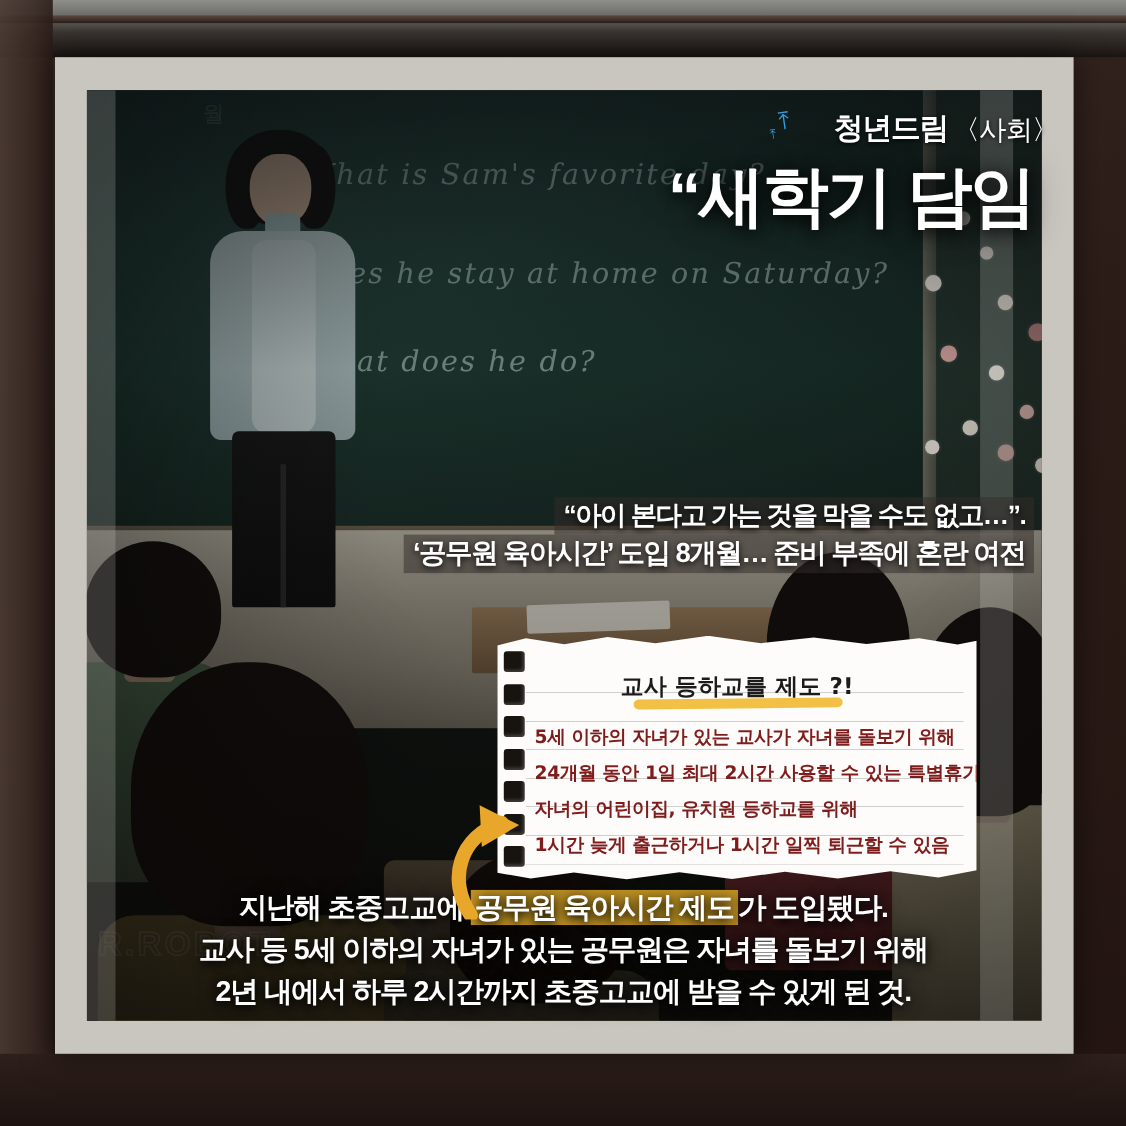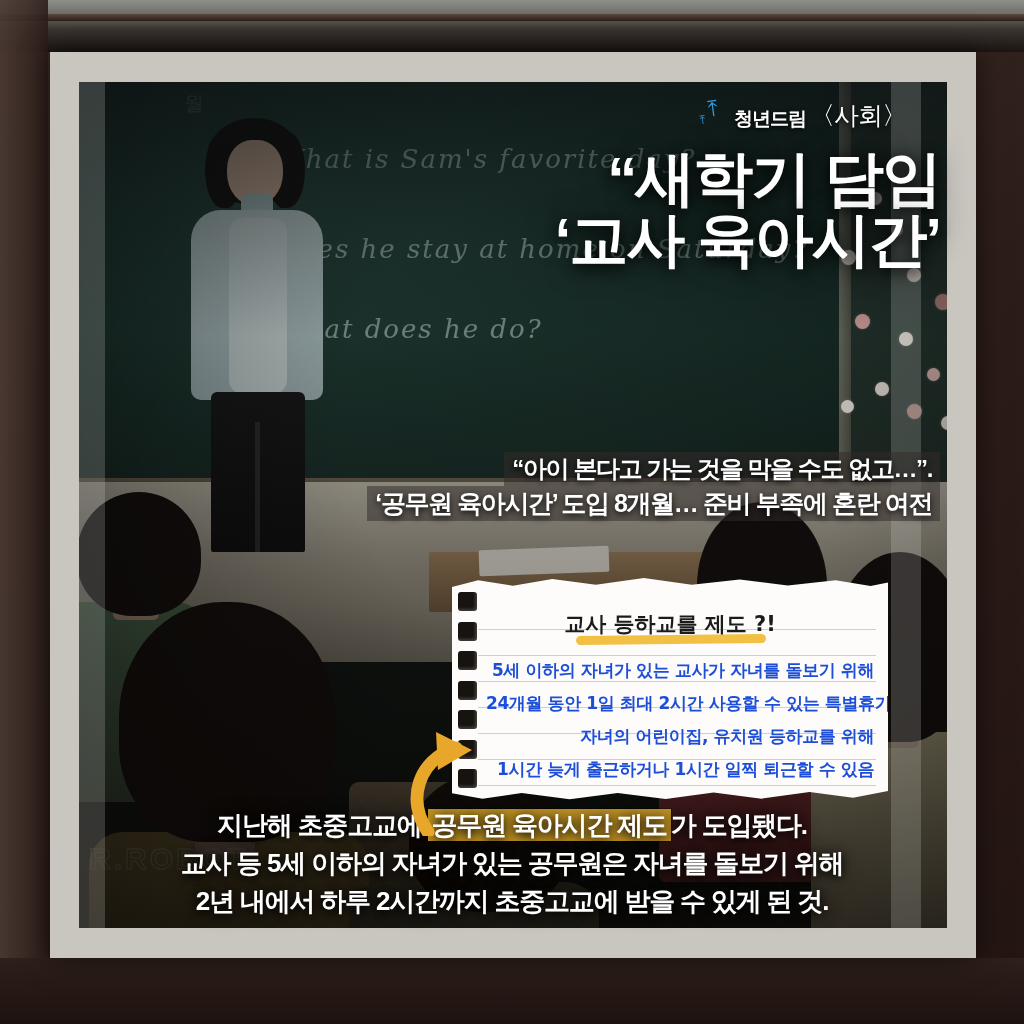--- a/index.html
+++ b/index.html
@@ -186,22 +186,23 @@
     z-index:6;
   }
   .logo-birds{ position:relative; width:30px; height:34px; }
   .bird-big, .bird-small{
     position:absolute; color:#2f9fe0; line-height:1;
     font-family:"DejaVu Sans", sans-serif;
   }
   .bird-big{ left:8px; top:0px; font-size:22px; transform:rotate(-8deg); }
   .bird-small{ left:0px; top:16px; font-size:12px; transform:rotate(-8deg); }
   .logo-text{
-    color:#ffffff; font-size:19px; font-weight:800; letter-spacing:-1px;
+    color:#ffffff; font-size:27px; font-weight:800; letter-spacing:-1px;
     text-shadow:0 1px 4px rgba(0,0,0,.9);
+    margin-left:24px;
   }
   .logo-cat{
     color:#ffffff; font-size:25px; font-weight:400; letter-spacing:-1px;
     text-shadow:0 1px 4px rgba(0,0,0,.9);
   }
 
   
   #headline{
     position:absolute; right:84px; top:148px; z-index:6;
     text-align:right;
@@ -272,23 +273,23 @@
     font-weight:700; font-size:21px; color:#1b1b1b;
     letter-spacing:0px;
   }
   .note-title-hl{
     position:absolute; left:124px; top:57px; width:190px; height:9px;
     background:#f2c044; border-radius:5px;
     transform:rotate(-.6deg);
   }
   .note-body{
     position:absolute; left:34px; right:14px; top:76px;
-    text-align:right;
+    text-align:left;
     font-family:"DejaVu Sans", sans-serif;
-    font-size:17px; color:#1d4ed8; font-weight:600;
+    font-size:17px; color:#7f1d1d; font-weight:600;
     line-height:33px;
     letter-spacing:-.4px;
   }
   .note-body div{ white-space:nowrap; }
 
   
   #arrow{
     position:absolute; left:398px; top:726px; width:120px; height:110px; z-index:8;
   }
 
@@ -404,21 +405,20 @@
     <div class="logo-birds">
       <span class="bird-big">⤒</span>
       <span class="bird-small">⤒</span>
     </div>
     <span class="logo-text">청년드림</span>
     <span class="logo-cat">〈사회〉</span>
   </div>
 
   <div id="headline">
     <div class="hl l1">“새학기 담임</div>
-    <div class="hl l3">‘교사 육아시간’</div>
   </div>
 
   <div id="subs">
     <div><span class="sub s1">“아이 본다고 가는 것을 막을 수도 없고…”.</span></div>
     <div><span class="sub s2">‘공무원 육아시간’ 도입 8개월… 준비 부족에 혼란 여전</span></div>
   </div>
 
   <svg id="arrow" viewBox="0 0 120 110">
     <path d="M30 106 C 8 74, 20 34, 58 22" stroke="#e8a62a" stroke-width="13" fill="none" stroke-linecap="round"></path>
     <path d="M38 6 L 74 24 L 40 44 Z" fill="#e8a62a"></path>

